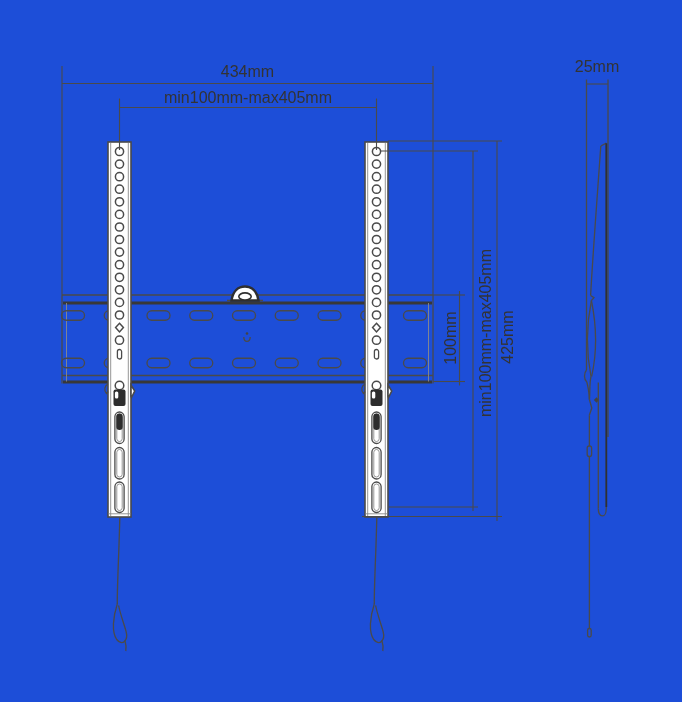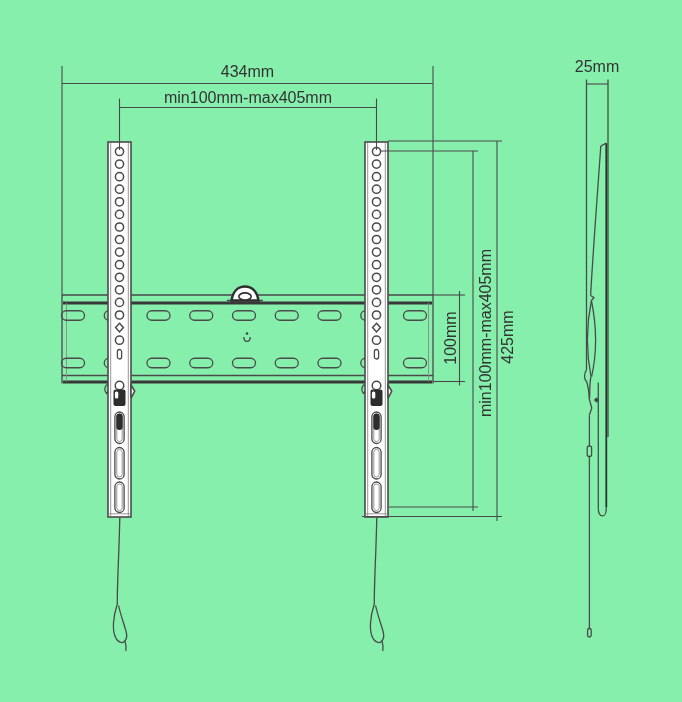--- a/index.html
+++ b/index.html
@@ -1,17 +1,17 @@
 <!DOCTYPE html>
 <html><head>
 <meta charset="utf-8">
 <style>
   html,body{margin:0;padding:0;background:#fff;}
   .canvas{
-    width:682px;height:702px;background:#86efac;position:relative;overflow:hidden;
+    width:682px;height:702px;background:#1d4ed8;position:relative;overflow:hidden;
     font-family:"Liberation Sans",sans-serif;
   }
   svg{display:block;}
   .ln{stroke:#4a4a4a;fill:none;stroke-width:1.3;}
   .ln-soft{stroke:#8a8a8a;fill:none;stroke-width:0.9;}
   .thk{stroke:#383838;fill:none;stroke-width:3.2;}
   .dim{stroke:#4a4a4a;fill:none;stroke-width:1.1;}
   .dim-text{font-family:"Liberation Sans",sans-serif;font-size:16px;fill:#333333;}
   .hole{stroke:#4a4a4a;fill:#ffffff;stroke-width:1.5;}
   .body{fill:#ffffff;stroke:#4a4a4a;stroke-width:1.6;}

